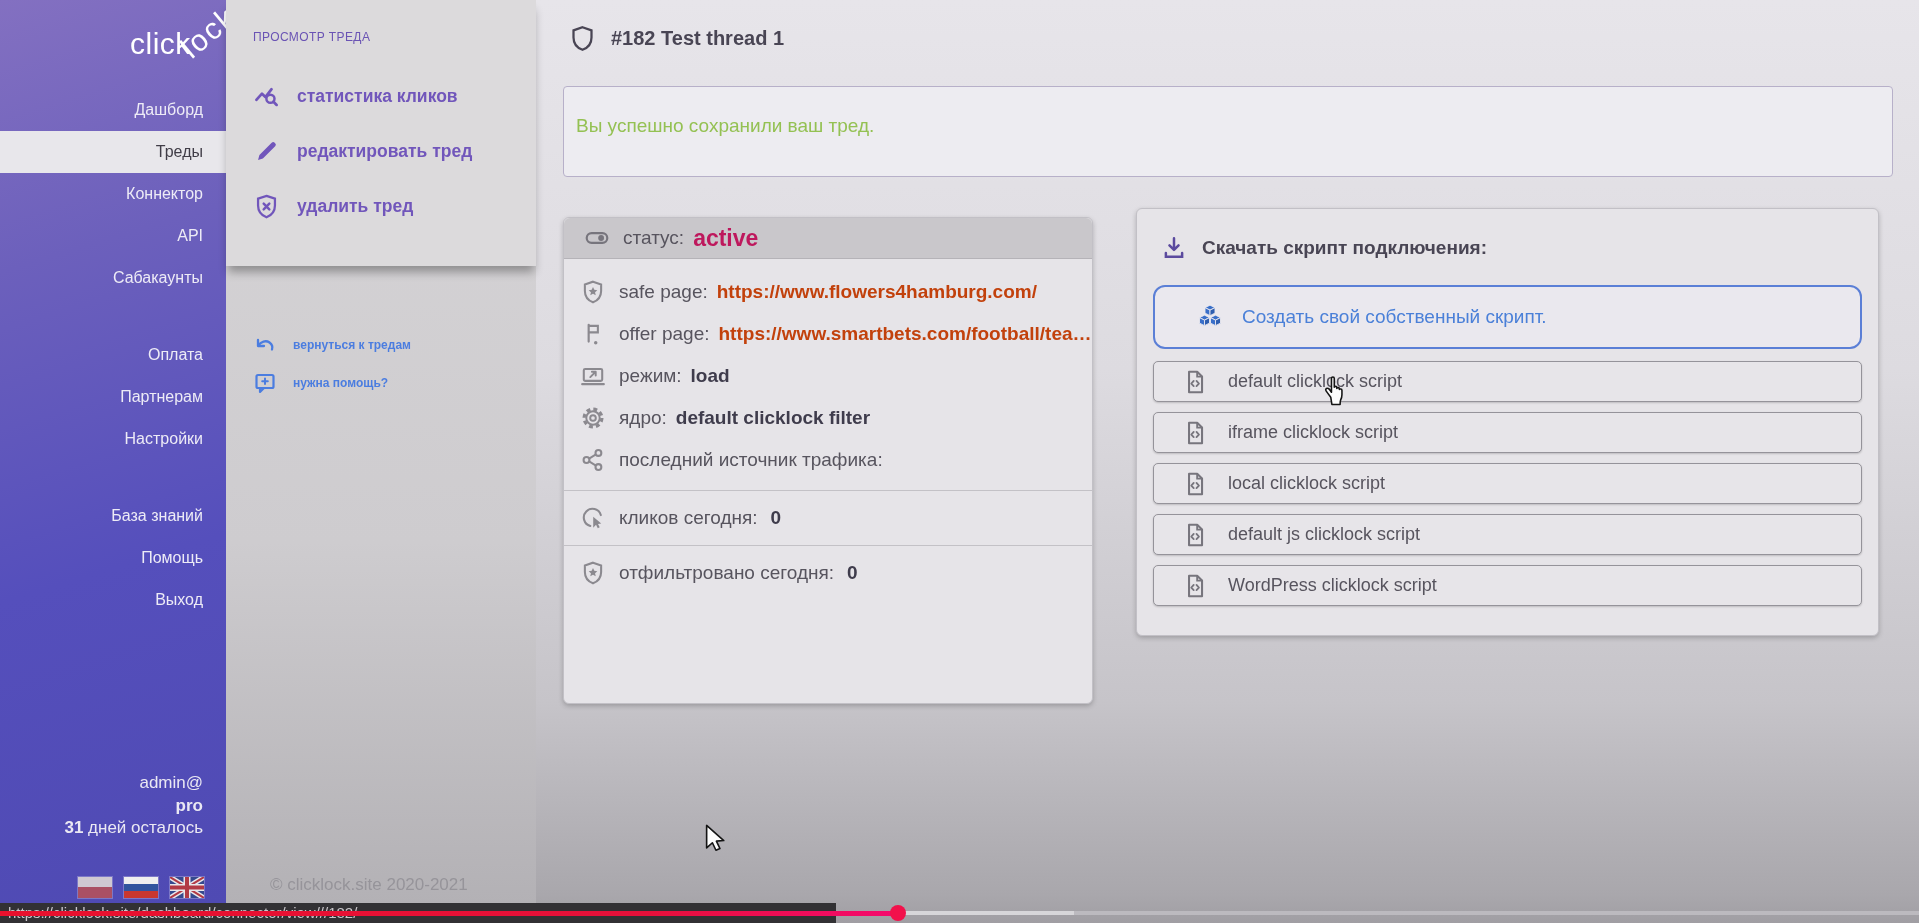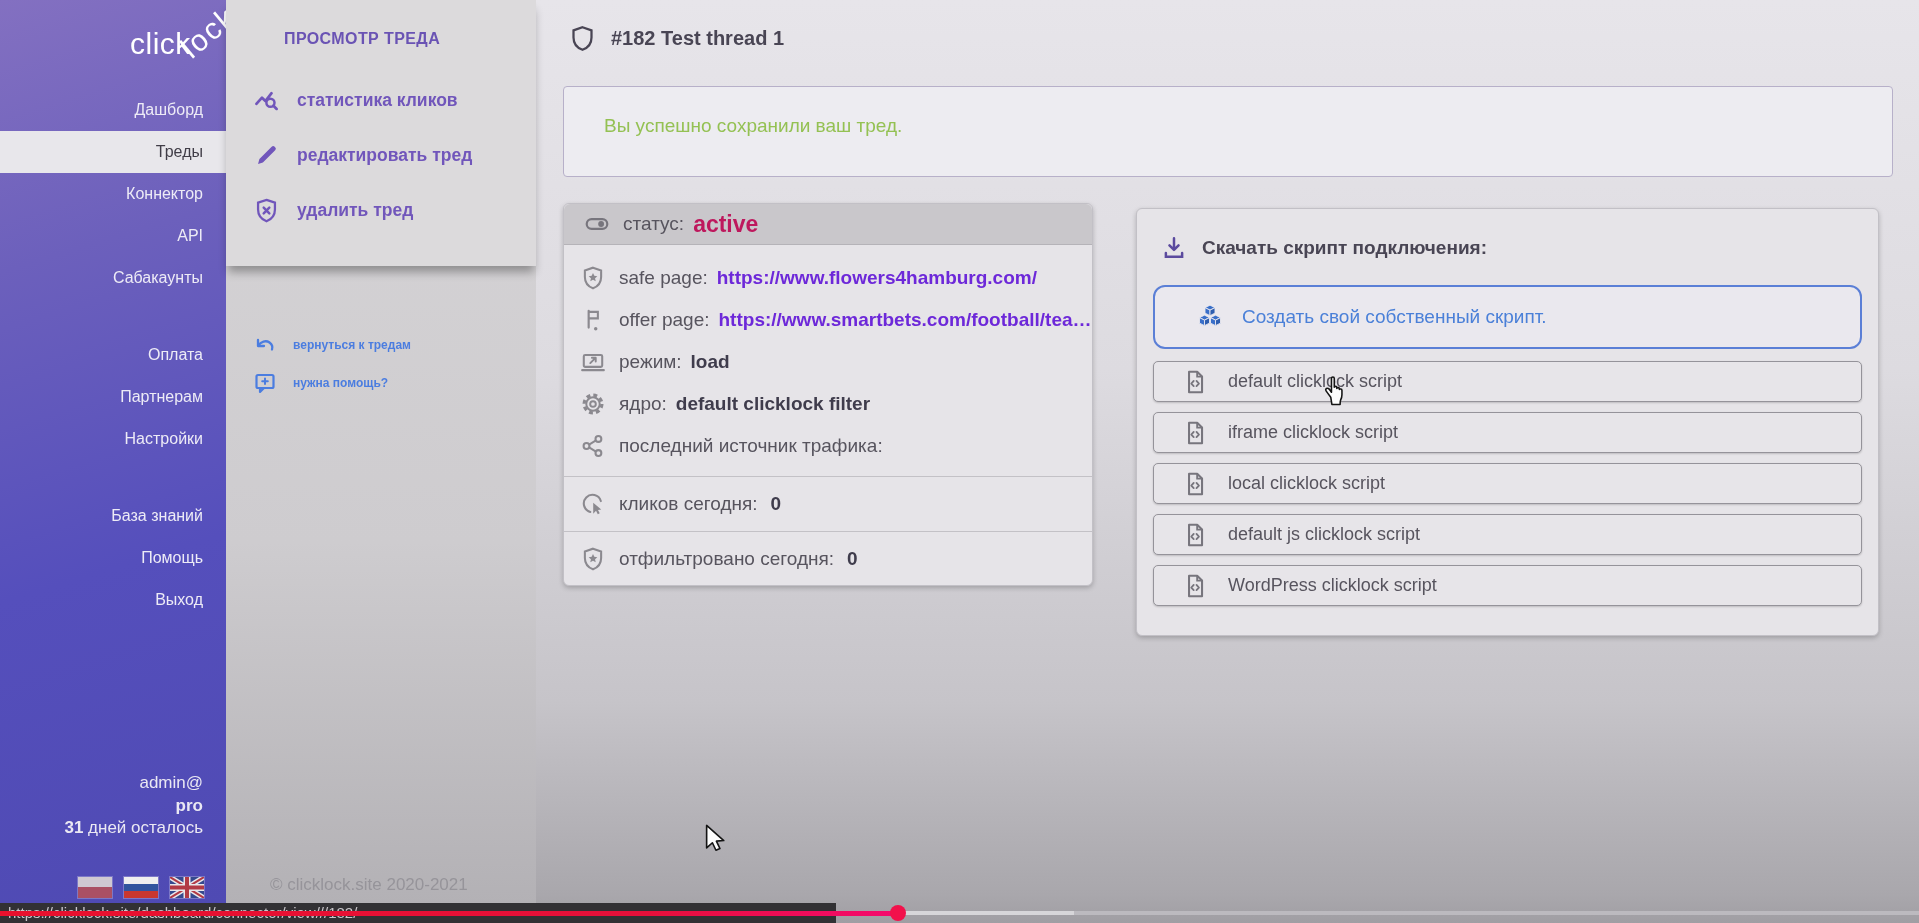--- a/index.html
+++ b/index.html
@@ -26,49 +26,49 @@
   .flags { position:absolute; top:877px; right:22px; display:flex; gap:12px; }
   .flag { width:34px; height:21px; display:block; box-shadow:0 0 0 1px rgba(255,255,255,.25); }
   .flag-pl { background:linear-gradient(180deg,#cfc9d2 0%,#cfc9d2 50%,#aa5064 50%,#aa5064 100%); }
   .flag-ru { background:linear-gradient(180deg,#efefef 0%,#efefef 33%,#31549e 33%,#31549e 66%,#c8372f 66%,#c8372f 100%); }
 
   
   .submenu { position:absolute; left:226px; top:0; width:310px; height:903px;
     background:linear-gradient(180deg,#d7d5d7 0%,#cecccf 60%,#b3b1b5 100%); }
   .submenu-panel { position:relative; height:266px; background:#dcdadc;
     box-shadow:0 8px 9px -2px rgba(0,0,0,.32); }
-  .submenu-title { padding:30px 0 0 27px; font-size:16px; font-weight:bold; color:#6a53b4; letter-spacing:.4px;margin-left:31px; }
+  .submenu-title { padding:30px 0 0 27px; font-size:12px; font-weight:normal; color:#6a53b4; letter-spacing:.4px; }
   .submenu-actions { margin-top:25px; }
   .sub-action { height:55px; display:flex; align-items:center; gap:17px; padding-left:27px; cursor:pointer; }
   .sub-action span.lbl { font-size:17.5px; font-weight:bold; color:#7156bb; }
   .sub-links { position:absolute; top:326px; left:27px; }
   .sub-link { height:38px; display:flex; align-items:center; gap:16px; cursor:pointer; }
   .sub-link span.lbl { font-size:12px; font-weight:600; color:#4b7de0; }
   .copyright { position:absolute; top:875px; left:44px; font-size:17px; color:#96949a; }
 
   
   .main { position:absolute; left:536px; top:0; width:1383px; height:903px; }
   .main-header { position:absolute; top:24px; left:33px; display:flex; align-items:center; gap:15px; }
   .main-title { font-size:20px; font-weight:bold; color:#494554; }
   .alert { position:absolute; top:86px; left:27px; width:1330px; height:91px;
-    background:#edecf1; border:1px solid #b7b0c9; border-radius:4px; padding:28px 0 0 40px; }
+    background:#edecf1; border:1px solid #b7b0c9; border-radius:4px; padding:28px 0 0 12px; }
   .alert-text { font-size:19px; color:#94c153; }
 
   .card { background:#e6e4e8; border:1px solid #c2c0c6; border-radius:6px;
     box-shadow:0 2px 5px rgba(0,0,0,.22); }
-  .status-card { position:absolute; top:203px; left:27px; width:530px; height:383px; }
+  .status-card { position:absolute; top:217px; left:27px; width:530px; height:487px; }
   .card-head { height:41px; background:#c9c7cb; border-bottom:1px solid #b5b3b8;
     border-radius:6px 6px 0 0; display:flex; align-items:center; gap:13px; padding-left:20px; }
   .card-head .lbl { font-size:19px; color:#57545e; }
   .card-head .val { font-size:23px; font-weight:bold; color:#be185d; margin-left:-4px; }
   .status-rows { padding:12px 0 9px; }
   .srow { height:42px; display:flex; align-items:center; gap:13px; padding-left:16px; }
   .srow .lbl { font-size:19px; color:#57545e; white-space:nowrap; }
   .srow .val { font-size:19px; font-weight:bold; color:#3f3c4c; margin-left:-4px; white-space:nowrap; }
-  .srow .val.link { color:#6d28d9; cursor:pointer; }
+  .srow .val.link { color:#c2410c; cursor:pointer; }
   .stat-row { height:55px; border-top:1px solid #c3c1c6; display:flex; align-items:center; gap:13px; padding-left:16px; }
   .stat-row .lbl { font-size:19px; color:#57545e; }
   .stat-row .val { font-size:19px; font-weight:bold; color:#3f3c4c; }
 
   .scripts-card { position:absolute; top:208px; left:600px; width:743px; height:428px; }
   .scripts-head { position:absolute; top:26px; left:24px; display:flex; align-items:center; gap:15px; }
   .scripts-title { font-size:19px; font-weight:bold; color:#494554; }
   .primary-btn { position:absolute; top:76px; left:16px; width:709px; height:64px;
     background:#eae8ee; border:2px solid #5b7fd6; border-radius:12px;
     display:flex; align-items:center; gap:17px; padding-left:40px; cursor:pointer; }

